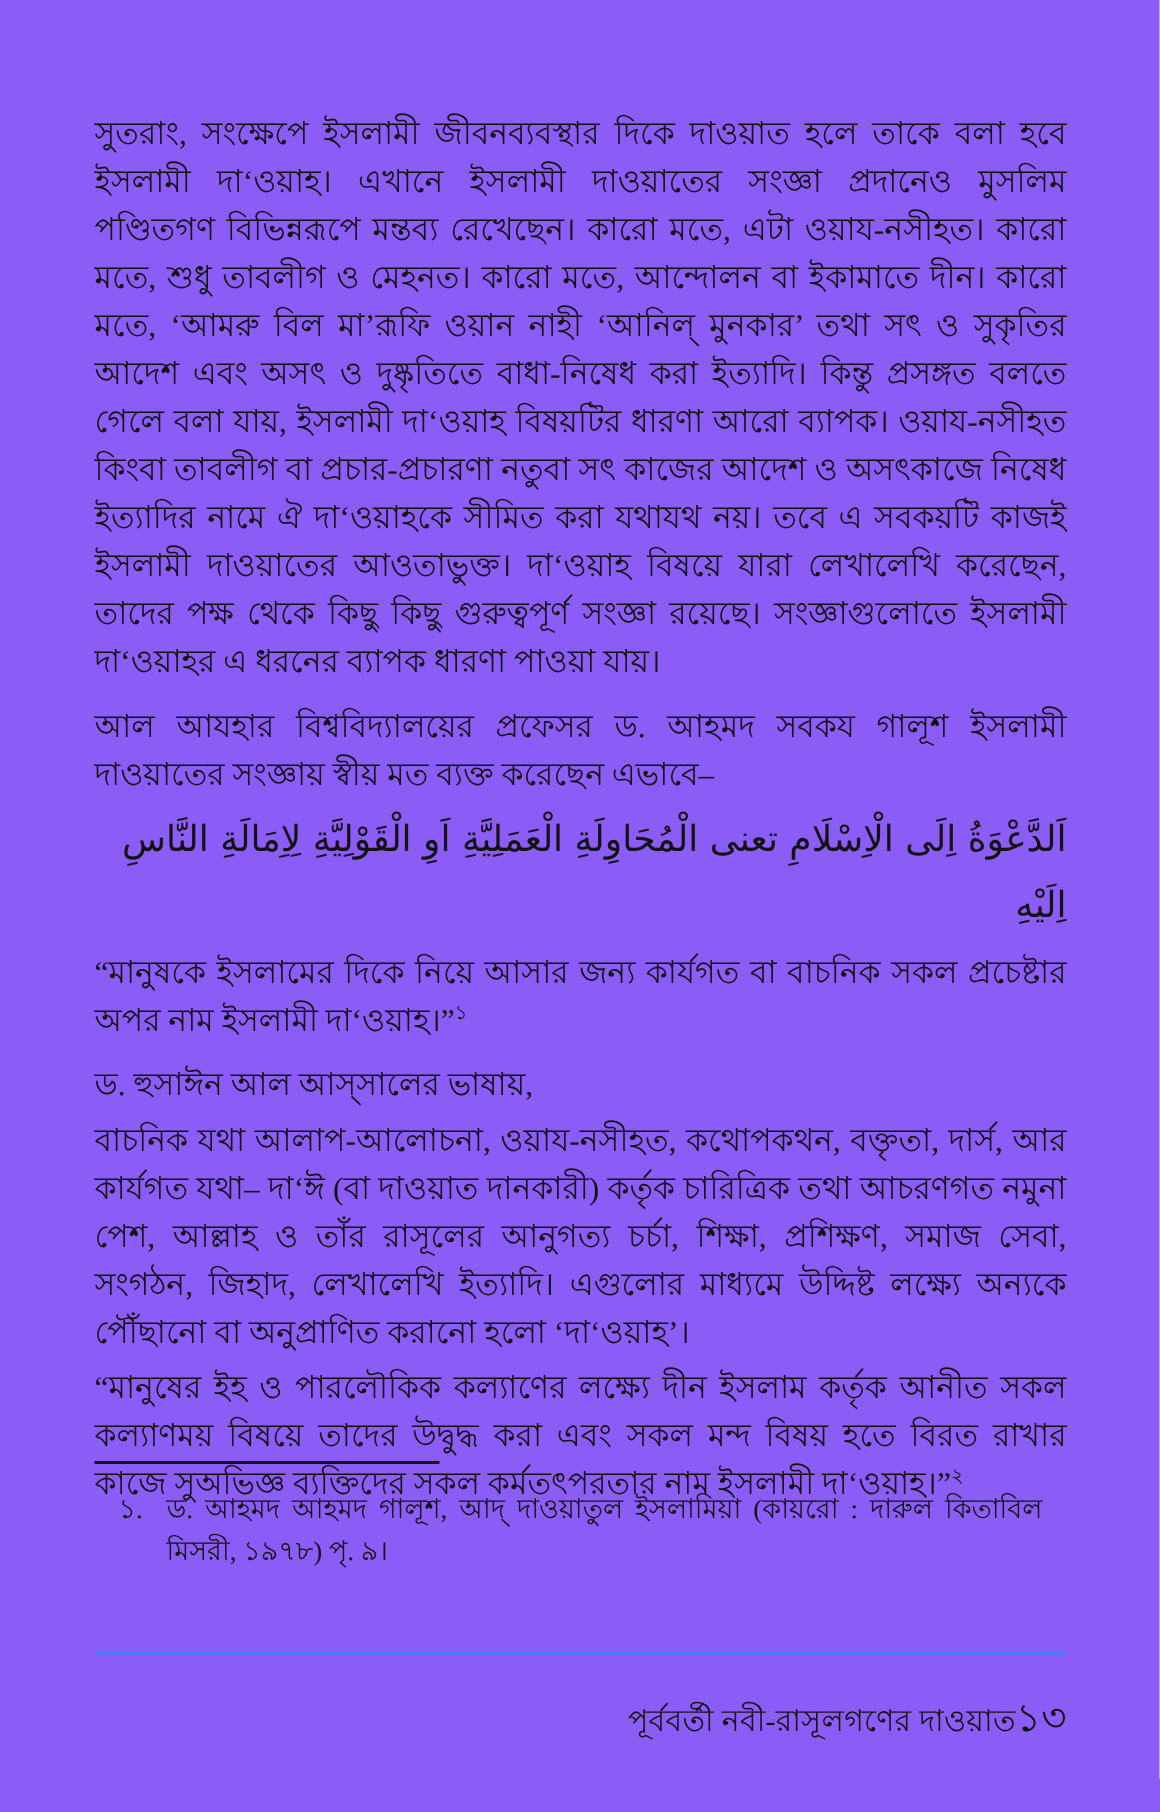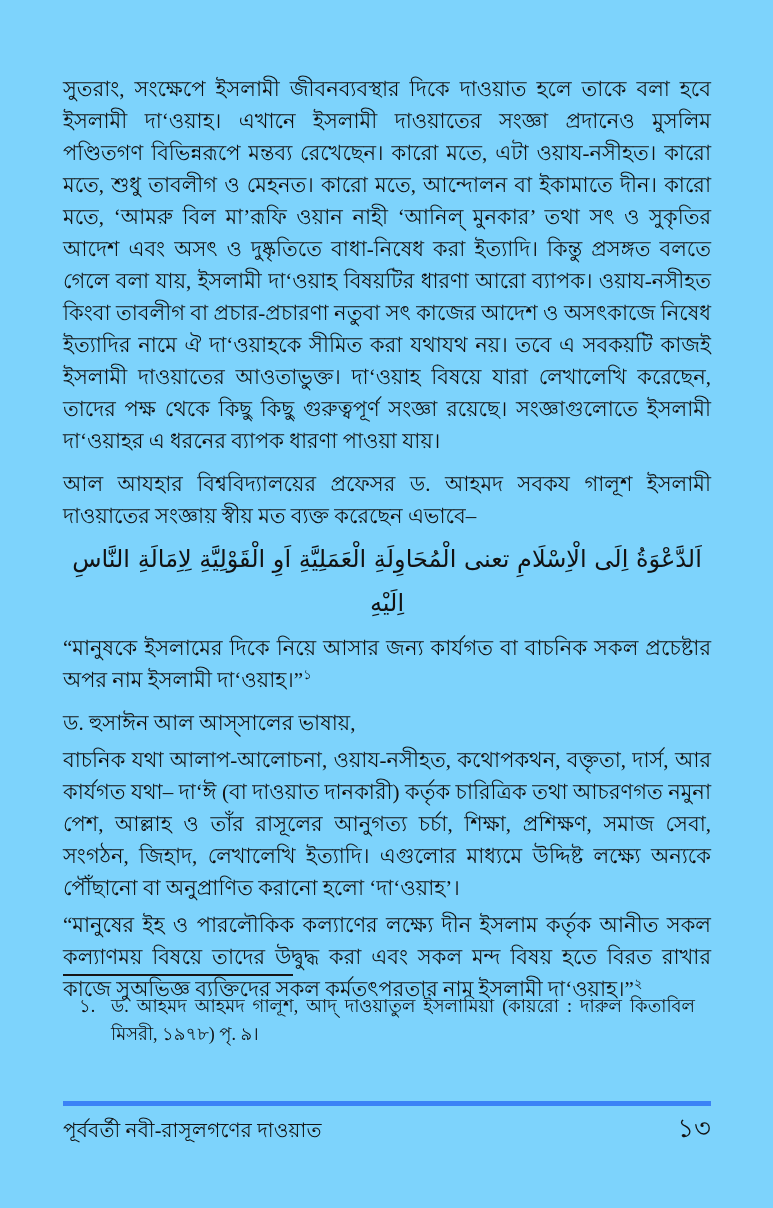--- a/index.html
+++ b/index.html
@@ -1,39 +1,38 @@
 <!DOCTYPE html>
 <html lang="bn"><head>
 <meta charset="utf-8">
 <style>
   html,body{margin:0;padding:0;background:#e8e8e8;}
   .page{
     position:relative;
     width:773px;height:1208px;
     margin:0 auto;
-    background:#7dd3fc;
+    background:#8b5cf6;
     color:#121212;
     font-family:"Liberation Serif","DejaVu Serif",serif;
     overflow:hidden;
   }
   .content{
     position:absolute;
     left:63px;top:73px;width:648px;
   }
   p.body{
     font-size:21px;
     line-height:32px;
     text-align:justify;
     margin:0 0 11px 0;
   }
   p.tight{margin-bottom:5px;}
   p.arabic{
     font-size:24px;
     line-height:44px;
-    text-align:center;
     direction:rtl;
     unicode-bidi:embed;
     margin:3px 0 7px 0;
     font-family:"DejaVu Sans","Liberation Serif",serif;
   }
   .ar-line{display:block;}
   sup.ref{
     font-size:13px;
     line-height:0;
     vertical-align:super;
@@ -56,24 +55,24 @@
     margin:16px;
   }
   .fn-num{
     display:inline-block;
     width:32px;
     text-indent:0;
   }
   .footer{
     position:absolute;
     left:63px;top:1101px;width:648px;
-    border-top:5px solid #3b82f6;
-    padding-top:2px;
+    border-top:2px solid #3b82f6;
+    padding-top:22px;
     display:flex;
-    justify-content:space-between;
+    justify-content:flex-end;
     align-items:baseline;
     font-size:20px;
   }
   .footer-title{letter-spacing:0.2px;}
   .page-number{font-size:26px;}
 </style>
 </head>
 <body>
 
 <div class="page">

